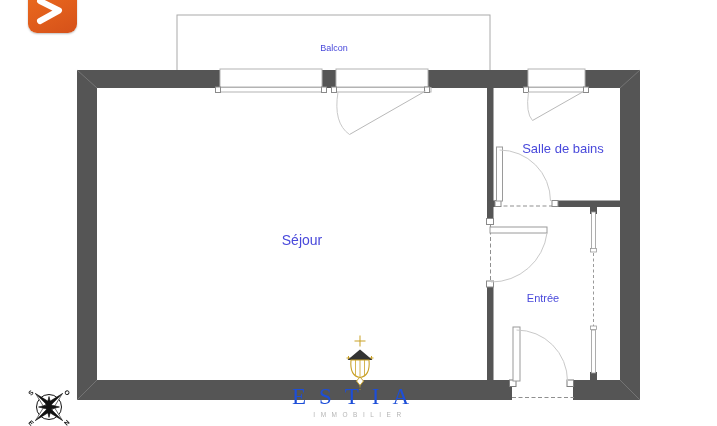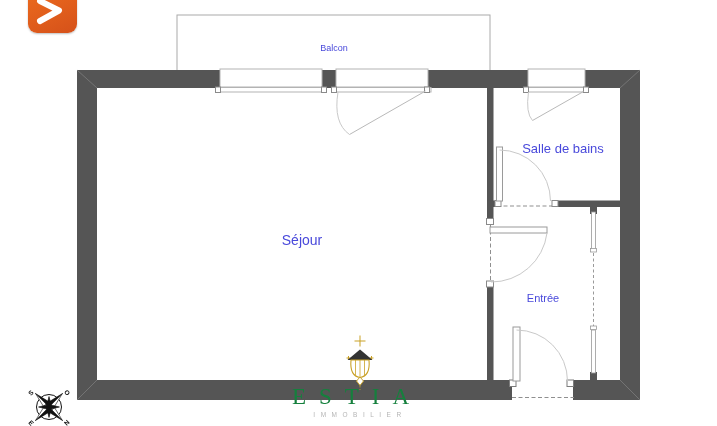--- a/index.html
+++ b/index.html
@@ -23,21 +23,21 @@
     position:absolute;left:28px;top:-10px;width:49px;height:43px;
     border-radius:9px;
     background:linear-gradient(155deg,#ec6b1e 0%,#e05d1c 55%,#d5511a 100%);
     box-shadow:0 1px 2px rgba(0,0,0,.25);
   }
   .logo svg{position:absolute;left:0;top:0;}
   
   .wm-brand{
     position:absolute;left:357px;top:384px;transform:translateX(-50%);
     font-family:"Liberation Serif",serif;font-size:23px;font-weight:400;
-    letter-spacing:13px;color:#15803d;white-space:nowrap;
+    letter-spacing:13px;color:#1d4ed8;white-space:nowrap;
   }
   .wm-tagline{
     position:absolute;left:360px;top:411px;transform:translateX(-50%);
     font-size:6.5px;letter-spacing:5.5px;color:#b5b5b5;white-space:nowrap;
   }
 </style>
 </head>
 <body>
 
 <div class="stage">

